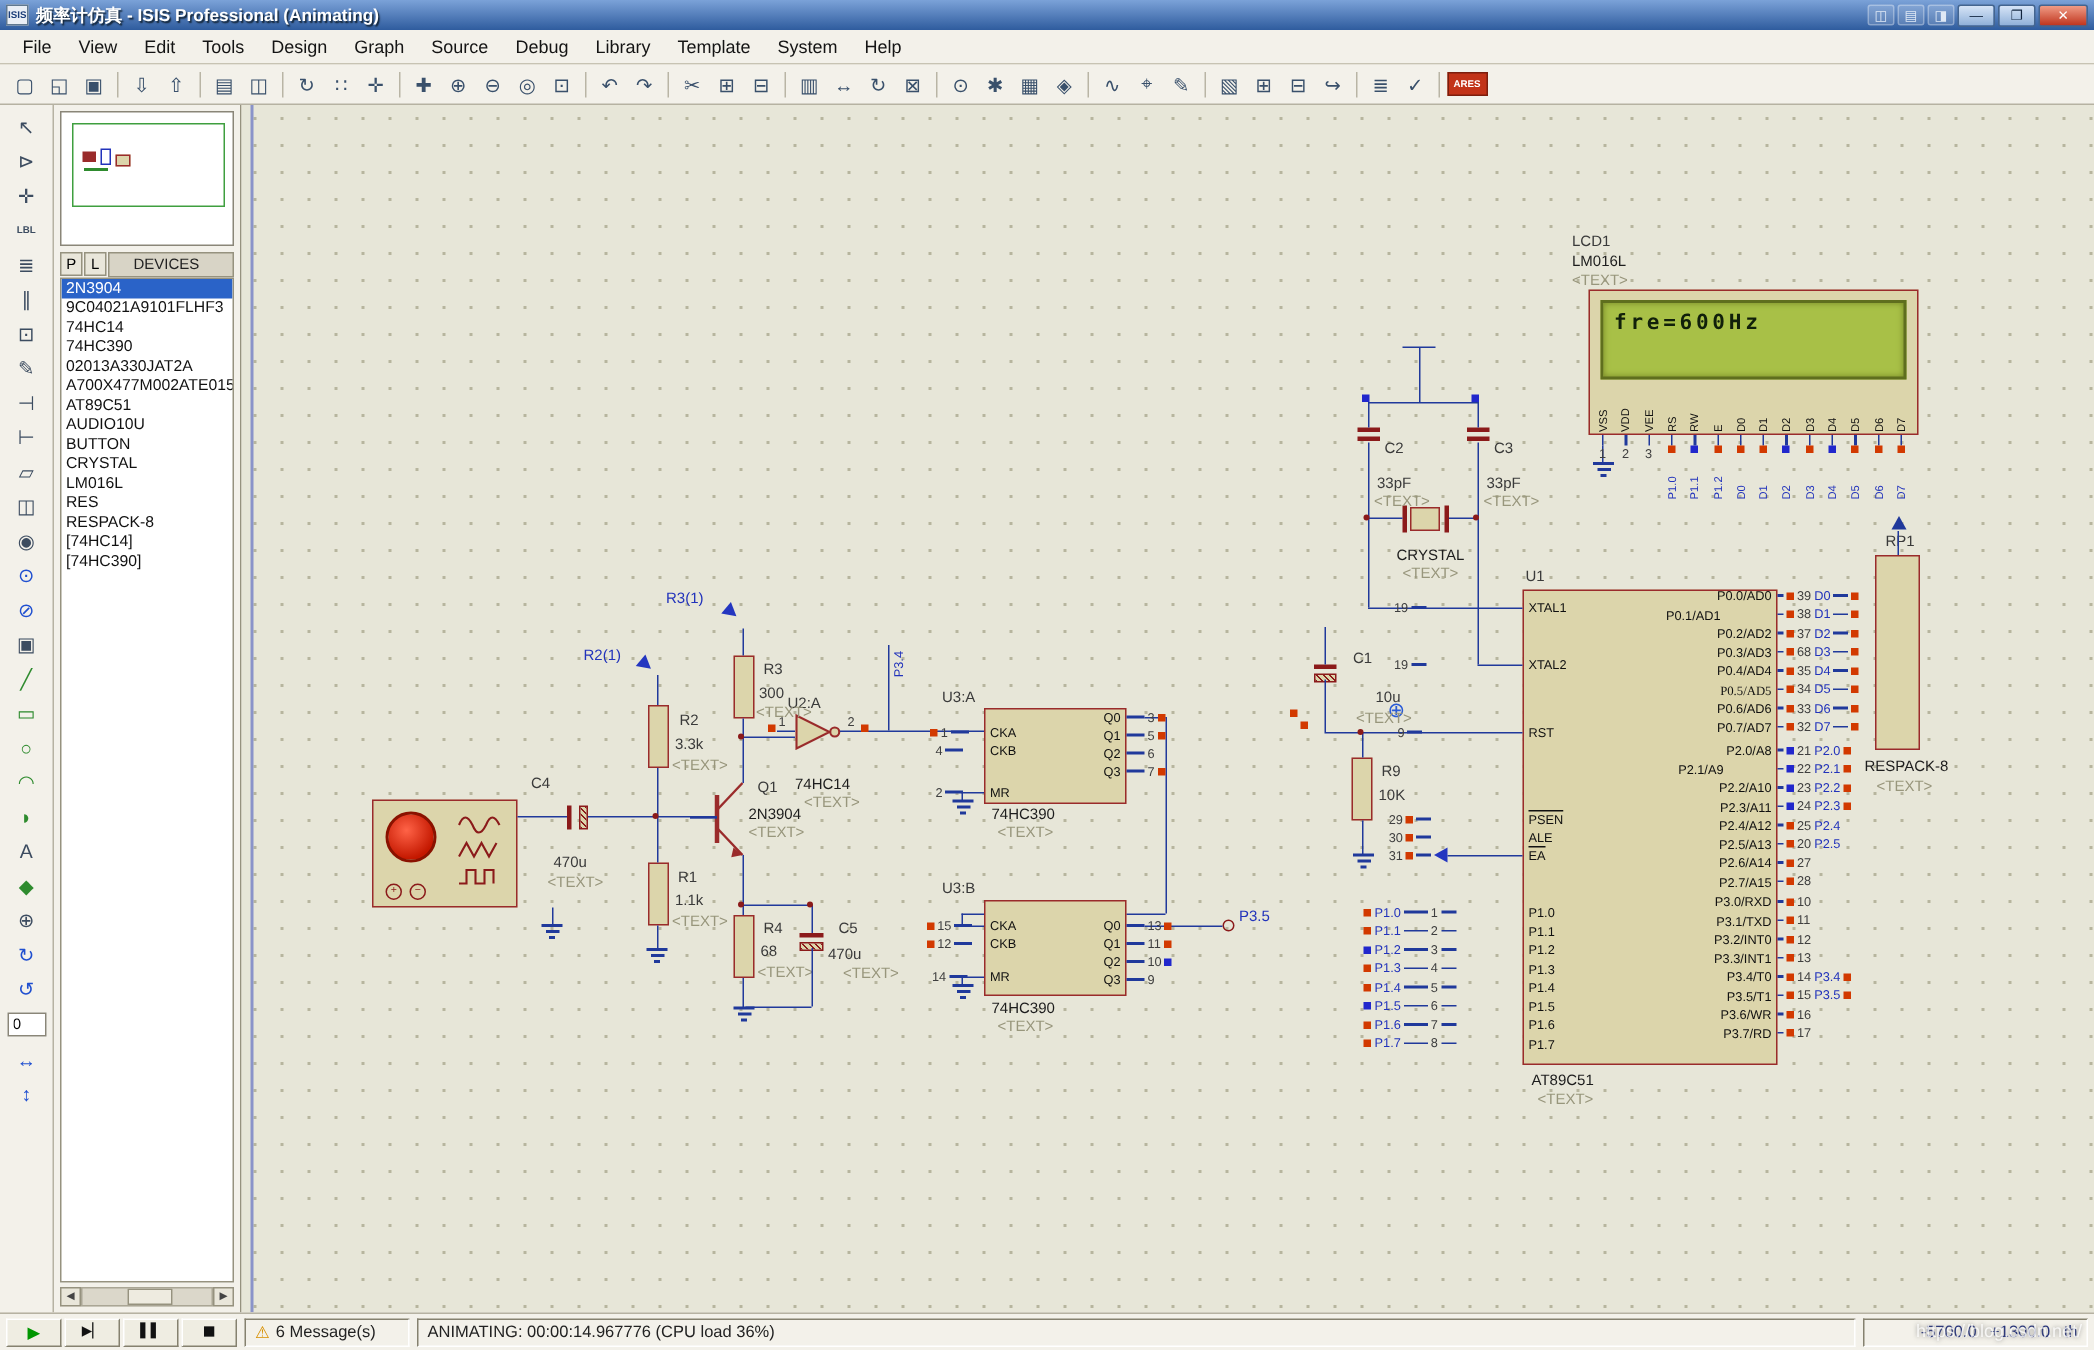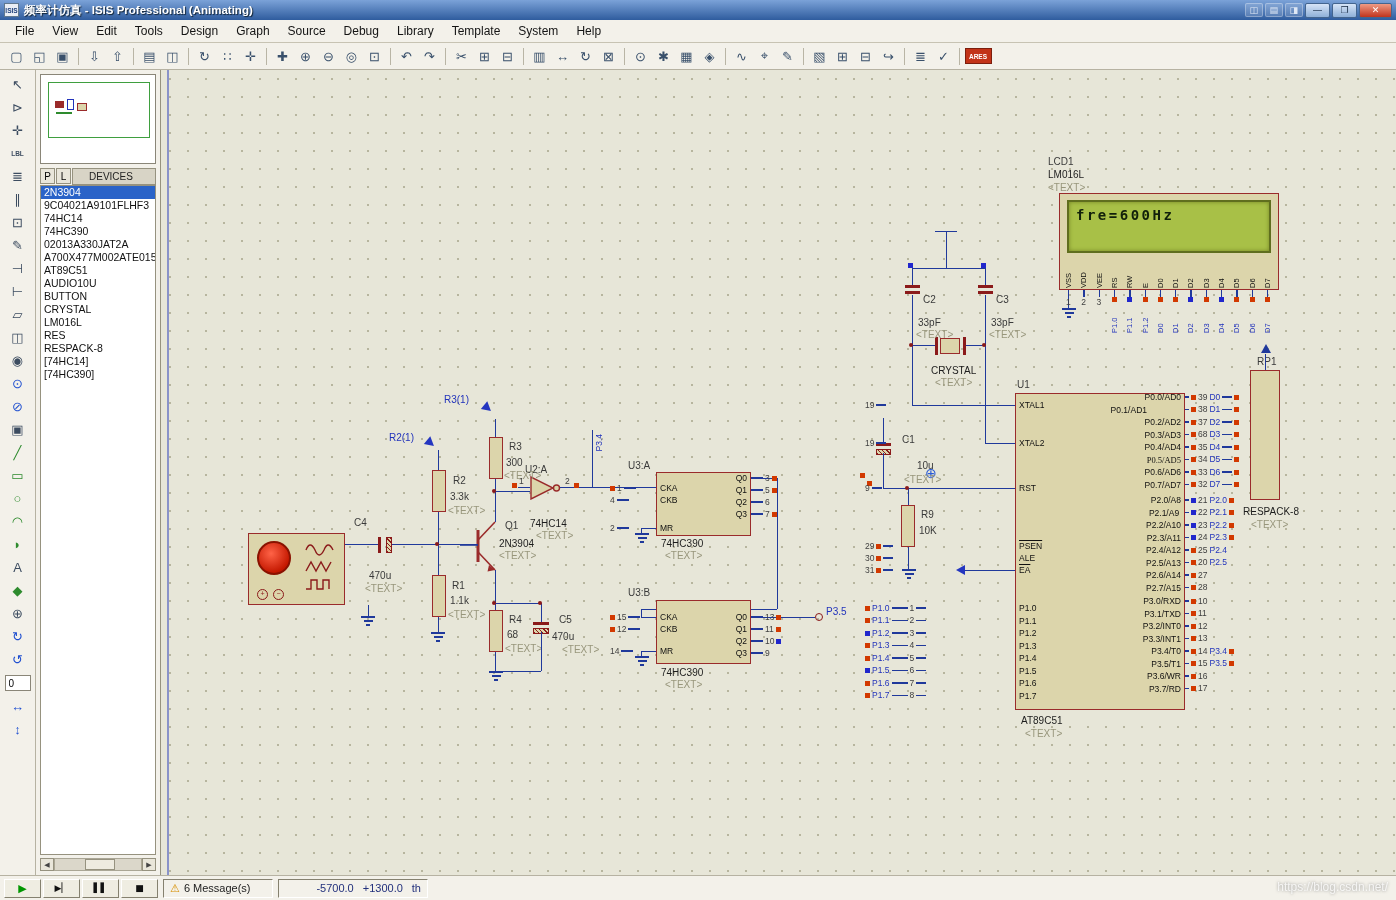--- a/index.html
+++ b/index.html
@@ -66,21 +66,21 @@
 .lbl.net{color:#2233bb}
 .rot2{writing-mode:vertical-rl;transform:rotate(180deg);font-size:8.5px}
 .pin-name{font-size:8.5px;color:#101010;line-height:9px;white-space:nowrap}
 .pin-name.ov{text-decoration:overline}
 .prn{text-align:right}
 .rot{writing-mode:vertical-rl;transform:rotate(180deg);font-size:7.5px;line-height:9px}
 .net-l{font-size:8.5px;color:#2233bb;line-height:9px;white-space:nowrap}
 .rot.net-l{font-size:7.5px}
 .pn{font-size:8.5px;color:#3f3f3f;line-height:9px;white-space:nowrap}
 .prow{display:flex;align-items:center;gap:2px;height:10px}
-.pr-end{justify-content:flex-start}
+.pr-end{justify-content:center}
 .wseg{height:1.4px;background:#20399b;display:block}
 .lcd-screen{background:#a8c047;border:2px solid #5f6e1e;box-shadow:inset 0 0 4px #748424}
 .lcd-text{font-family:"DejaVu Sans Mono",monospace;font-weight:bold;font-size:14px;color:#11200a;letter-spacing:2.5px}
 .genbox{background:#dcd5ab;border:1.4px solid #9a2b2b}
 .knob{position:absolute;left:8px;top:7px;width:34px;height:34px;border-radius:50%;background:radial-gradient(circle at 40% 35%,#ff6347,#c41800 72%);border:2px solid #8a1200}
 .waves{position:absolute;right:5px;top:7px}
 .waves path{stroke:#8b1a1a;fill:none;stroke-width:1.4}
 .gterm{position:absolute;bottom:4px;width:11px;height:11px;border:1.4px solid #8b1a1a;border-radius:50%;font-size:7px;line-height:8px;text-align:center;color:#8b1a1a}
 
 .statusbar{height:25px;background:#f3f1ea;border-top:1px solid #b6b2a2;display:flex;align-items:center;padding:2px 4px;gap:5px;position:relative}
@@ -651,21 +651,21 @@
         <span class="sq r"></span>
       </div>
       <div class="pin-name prn" style="position: absolute; left: 922px; top: 426px; width: 98px;">P2.0/A8</div>
       <div class="prow" style="position: absolute; left: 1024px; top: 425px;">
         <span class="wseg" style="width:4px"></span>
         <span class="sq b"></span>
         <span class="pn">21</span>
         <span class="net-l">P2.0</span>
         <span class="sq r"></span>
       </div>
-      <div class="pin-name prn" style="position: absolute; left: 954px; top: 438.5px; width: 98px; text-align: center;">P2.1/A9</div>
+      <div class="pin-name prn" style="position: absolute; left: 890px; top: 438.5px; width: 98px;">P2.1/A9</div>
       <div class="prow" style="position: absolute; left: 1024px; top: 437.5px;">
         <span class="wseg" style="width:4px"></span>
         <span class="sq b"></span>
         <span class="pn">22</span>
         <span class="net-l">P2.1</span>
         <span class="sq r"></span>
       </div>
       <div class="pin-name prn" style="position: absolute; left: 922px; top: 451px; width: 98px;">P2.2/A10</div>
       <div class="prow" style="position: absolute; left: 1024px; top: 450px;">
         <span class="wseg" style="width:4px"></span>
@@ -902,19 +902,20 @@
 
   <button class="sim-btn play">▶</button>
       <button class="sim-btn">▶▏</button>
       <button class="sim-btn">▌▌</button>
       <button class="sim-btn">■</button>
     </div>
   <div class="panel msg">
     <span class="warn">⚠</span>
     <span>6 Message(s)</span>
   </div>
+  <div class="panel anim">ANIMATING: 00:00:14.967776 (CPU load 36%)</div>
   <div class="panel coords">
     <span>-5700.0</span>
     <span>+1300.0</span>
     <span>th</span>
   </div>
   <span class="wm">https://blog.csdn.net/</span>
 </div>
 
 </body></html>

